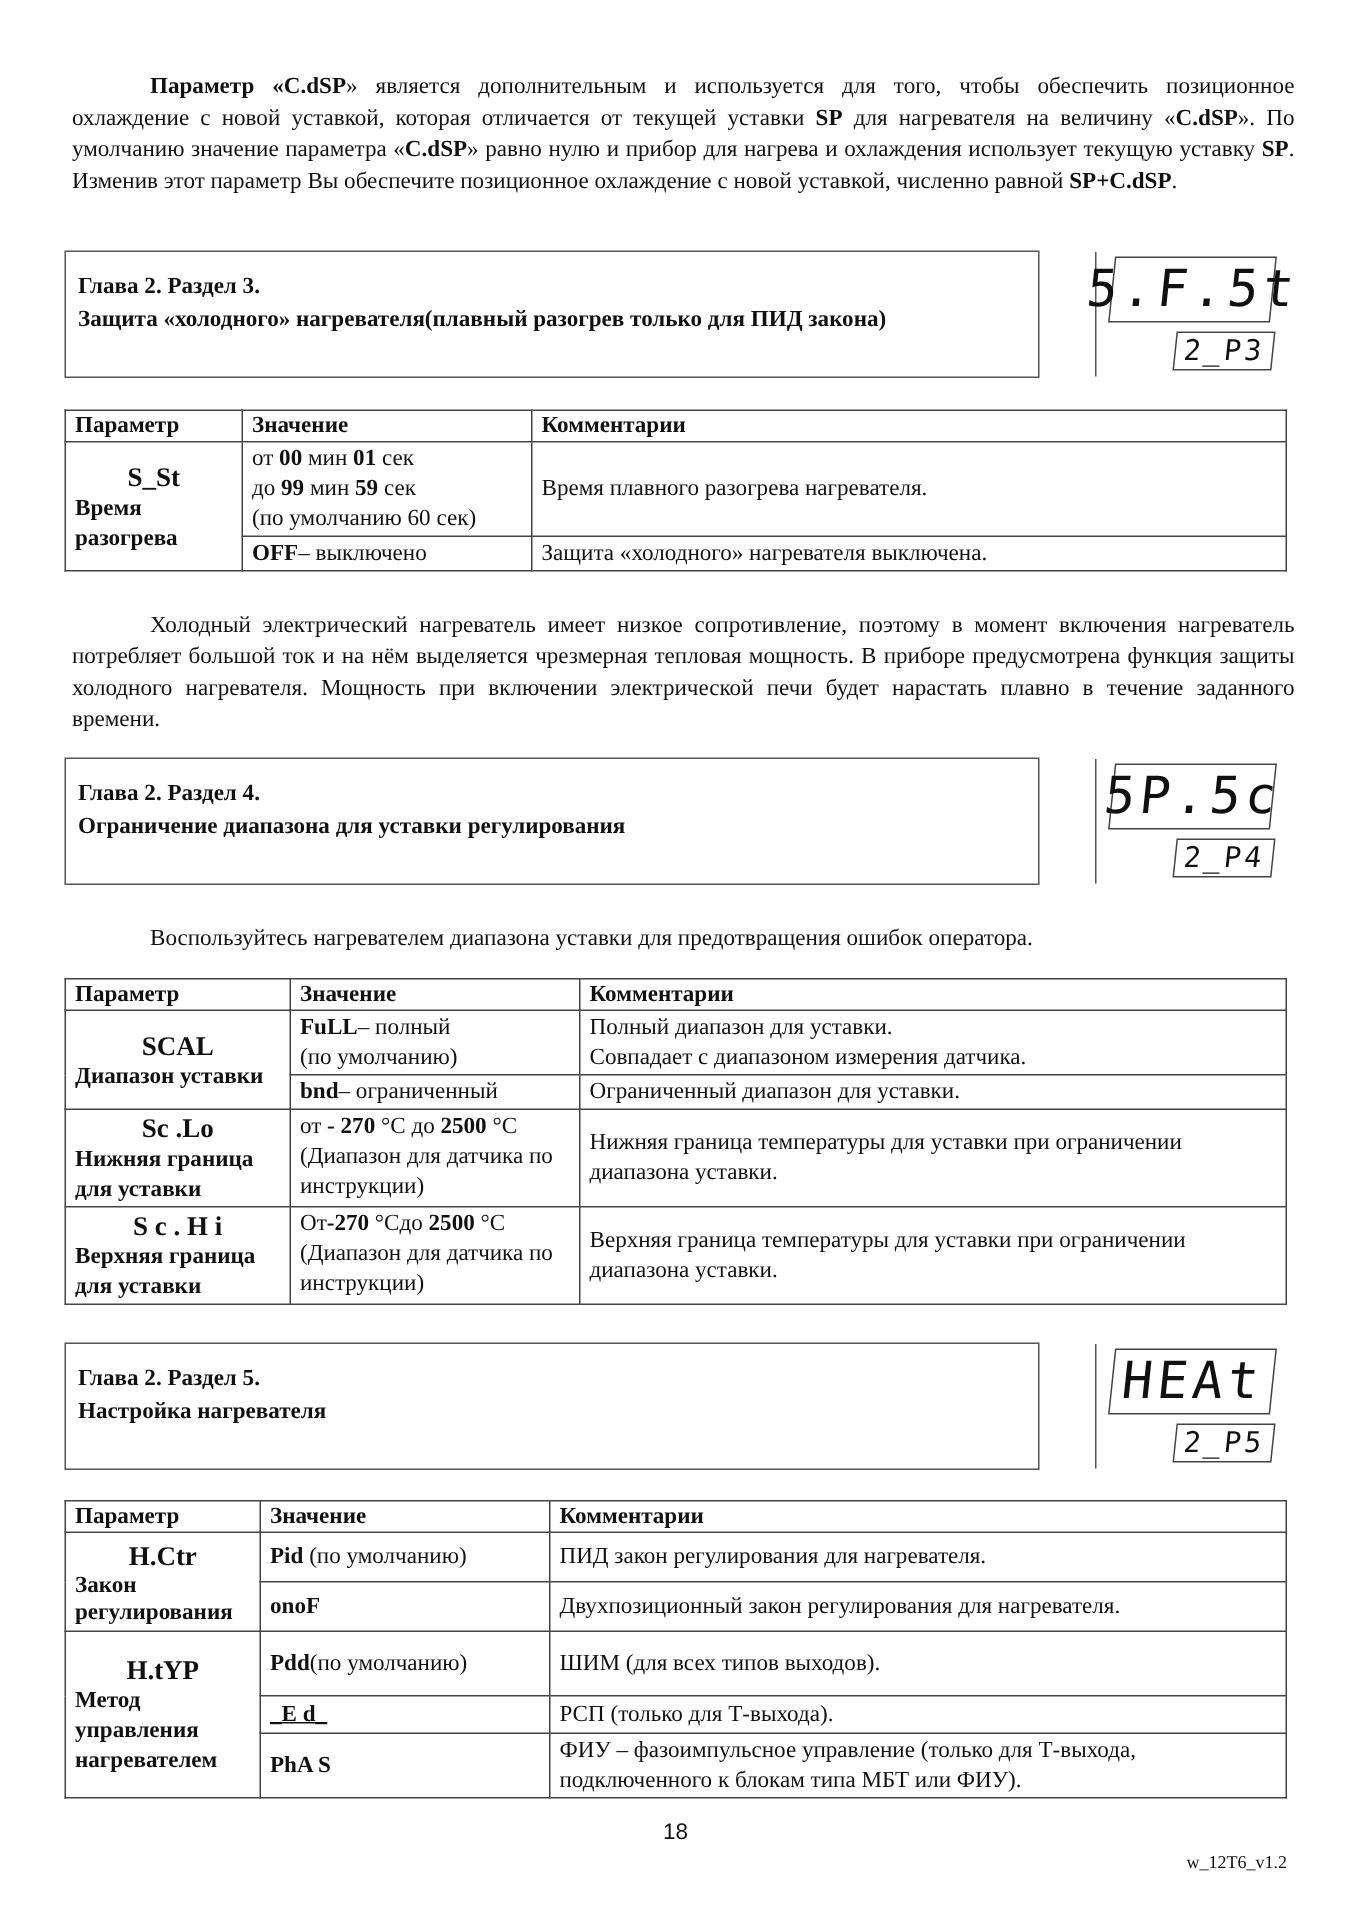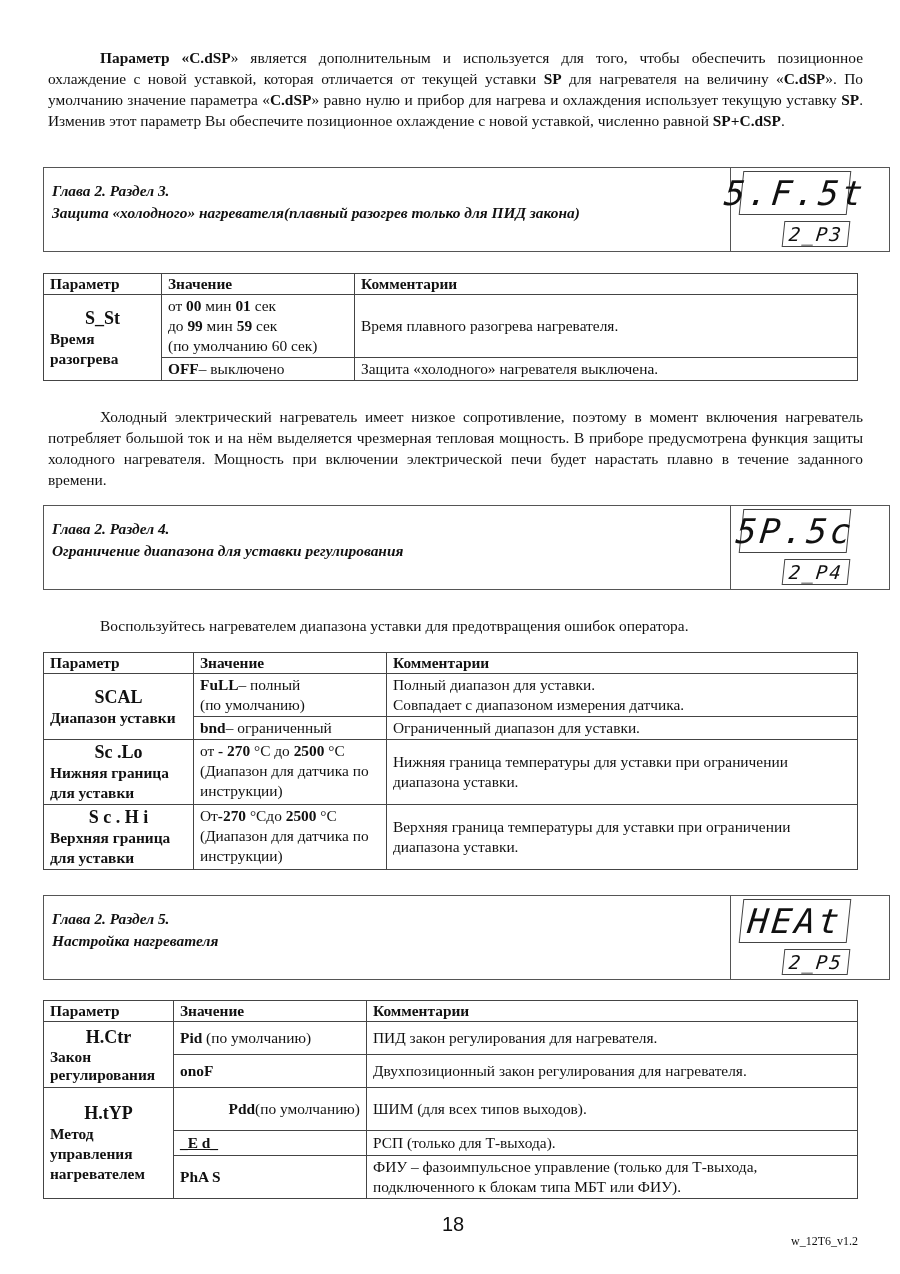--- a/index.html
+++ b/index.html
@@ -8,22 +8,22 @@
     font-family: "Liberation Serif", serif; color: #111; font-size: 15.4px;
   }
   .para {
     position: absolute; left: 43px; width: 815px;
     text-align: justify; line-height: 21px; margin: 5px;
   }
   .para .indent { display: inline-block; width: 52px; }
   b { font-weight: bold; }
 
   .section-box {
-    position: absolute; left: 43px; width: 847px;
-    border: 1.5px solid #555; box-sizing: border-box; font-style: italic;
+    position: absolute; left: 43px; width: 650px;
+    border: 1.5px solid #555; box-sizing: border-box;
   }
   .section-text {
     position: absolute; left: 8px; top: 12px; font-weight: bold; line-height: 22px;
   }
   .section-divider {
     position: absolute; top: 0; bottom: 0; left: 686px; border-left: 1px solid #555;
   }
   .lcd-main {
     position: absolute; left: 697px; top: 3px; width: 108px; height: 44px;
     border: 1.5px solid #444; box-sizing: border-box;
@@ -46,21 +46,21 @@
   table.ptab th, table.ptab td {
     border: 1px solid #444; padding: 1px 6px; vertical-align: middle; text-align: left;
   }
   table.ptab th { text-align: left; font-weight: bold; padding: 0 6px; height: 20px; }
   .pcode { display: block; text-align: center; font-weight: bold; font-size: 18px; line-height: 22px; }
   .pname { display: block; line-height: 20px; font-weight: bold; }
   td.pcell { vertical-align: top; }
 
   .page-number {
     position: absolute; left: 442px; top: 1213px;
-    font-family: "Liberation Sans", sans-serif; font-size: 20px;
+    font-family: "Liberation Sans", sans-serif; font-size: 15px;
   }
   .doc-code {
     position: absolute; right: 42px; top: 1234px; font-size: 12px;
   }
 </style>
 </head>
 <body>
 
 <p class="para" style="top:42px;"><span class="indent"></span><b>Параметр «</b><b>C.dSP</b><span>» является дополнительным и используется для того, чтобы обеспечить позиционное охлаждение с новой уставкой, которая отличается от текущей уставки </span><b>SP</b><span> для нагревателя на величину «</span><b>C.dSP</b><span>». По умолчанию значение параметра «</span><b>C.dSP</b><span>» равно нулю и прибор для нагрева и охлаждения использует текущую уставку </span><b>SP</b><span>. Изменив этот параметр Вы обеспечите позиционное охлаждение с новой уставкой, численно равной </span><b>SP+C.dSP</b><span>.</span></p>
 
@@ -206,21 +206,21 @@
   </tr>
   <tr>
     <td style="height:30px;"><b>onoF</b></td>
     <td>Двухпозиционный закон регулирования для нагревателя.</td>
   </tr>
   <tr>
     <td class="pcell" rowspan="3">
       <span class="pcode">H.tYP</span>
       <span class="pname">Метод управления нагревателем</span>
     </td>
-    <td style="height:40px;text-align:right;"><b>Pdd</b><span>(по умолчанию)</span></td>
+    <td style="height:40px;"><b>Pdd</b><span>(по умолчанию)</span></td>
     <td>ШИМ (для всех типов выходов).</td>
   </tr>
   <tr>
     <td style="height:22px;"><b style="text-decoration:underline;font-family:Liberation Serif, serif;">_E d_</b></td>
     <td>РСП (только для Т-выхода).</td>
   </tr>
   <tr>
     <td><b>PhA S</b></td>
     <td>ФИУ – фазоимпульсное управление (только для Т-выхода, подключенного к блокам типа МБТ или ФИУ).</td>
   </tr>

